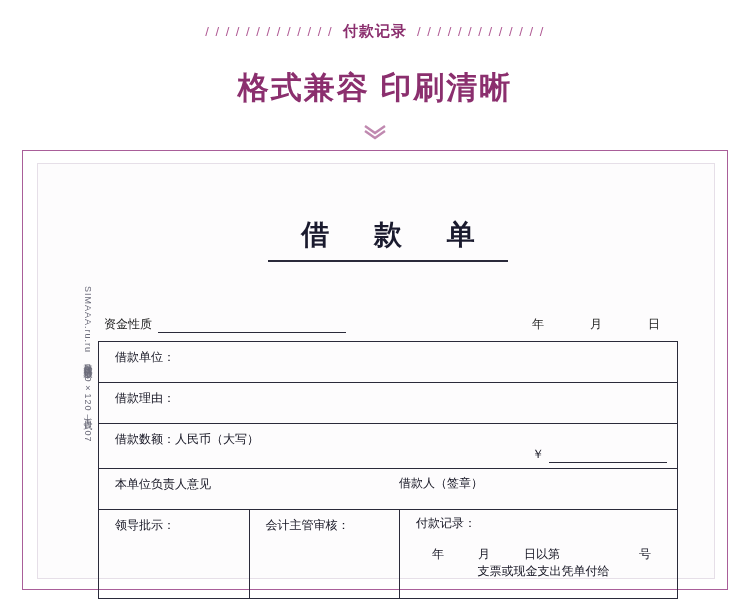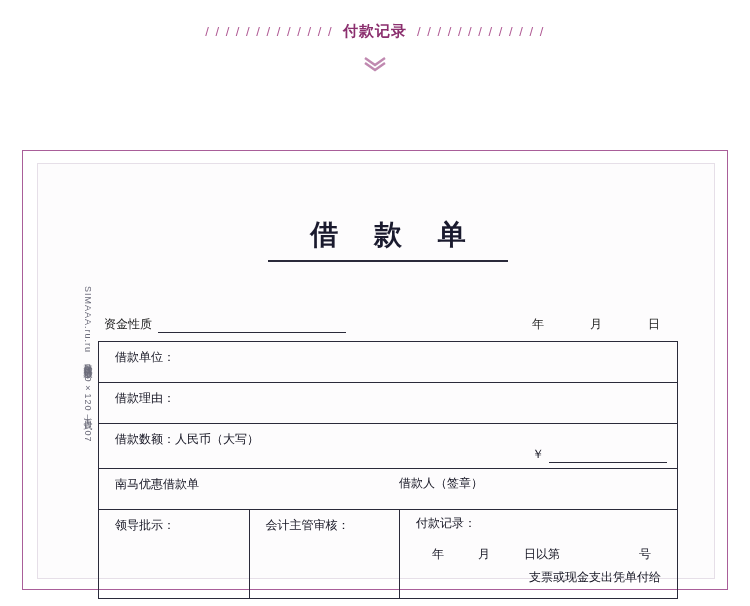--- a/index.html
+++ b/index.html
@@ -79,21 +79,21 @@
   .voucher {
     position: absolute;
     left: 60px;
     top: 26px;
     width: 580px;
     height: 364px;
     background: transparent;
   }
   .voucher-title {
     text-align: center;
-    font-family: Liberation Sans, sans-serif;
+    font-family: Liberation Mono, monospace;
     font-size: 28px;
     font-weight: bold;
     letter-spacing: 14px;
     color: #1a1a2e;
     padding-top: 26px;
     padding-left: 14px;
   }
   .title-underline {
     width: 240px;
     height: 2px;
@@ -191,34 +191,35 @@
     line-height: 1.1;
   }
   .pay-line2 {
     margin-top: 18px;
     display: flex;
     gap: 34px;
     padding-left: 16px;
   }
   .pay-line2 .trail { margin-left: auto; padding-right: 10px; }
   .pay-line3 {
-    margin-top: 10px;
-    text-align: right;
+    margin-top: 4px;
+    text-align: center;
     padding-left: 10px;
   }
 </style>
 </head>
 <body>
 
 <div class="promo-header">
   <div class="promo-kicker">
     <span class="slash-run">/ / / / / / / / / / / / /</span>
     <span>付款记录</span>
     <span class="slash-run">/ / / / / / / / / / / / /</span>
   </div>
+  <div class="promo-title">格式兼容 印刷清晰</div>
   <div class="chevron-down">
     <svg width="26" height="16" viewBox="0 0 26 16">
       <polyline points="3,2 13,9 23,2" fill="none" stroke="#c089b0" stroke-width="2.4"></polyline>
       <polyline points="3,7 13,14 23,7" fill="none" stroke="#c089b0" stroke-width="2.4"></polyline>
     </svg>
   </div>
 </div>
 
 <div class="showcase-frame">
   <div class="showcase-inner">
@@ -261,21 +262,21 @@
             <td colspan="3" class="cell-amount" style="height:30px">
               <span>借款数额：人民币（大写）</span>
               <span class="amount-right">
                 <span>￥</span>
                 <span class="amount-line"></span>
               </span>
             </td>
           </tr>
           <tr class="row-tall">
             <td colspan="3" class="cell-two">
-              <span>南马优惠借款单</span>
+              <span>本单位负责人意见</span>
               <span class="inline-right">借款人（签章）</span>
             </td>
           </tr>
           <tr class="bottom-row">
             <td>
               <span>领导批示：</span>
             </td>
             <td>
               <span>会计主管审核：</span>
             </td>

